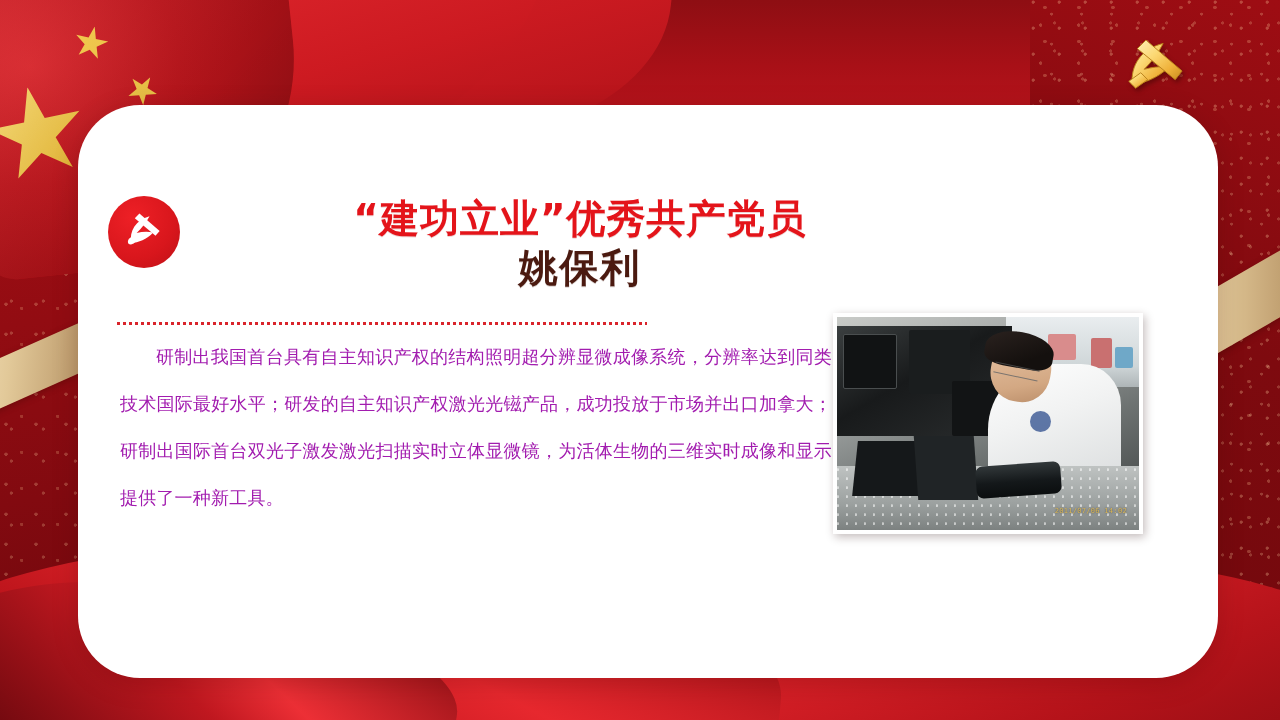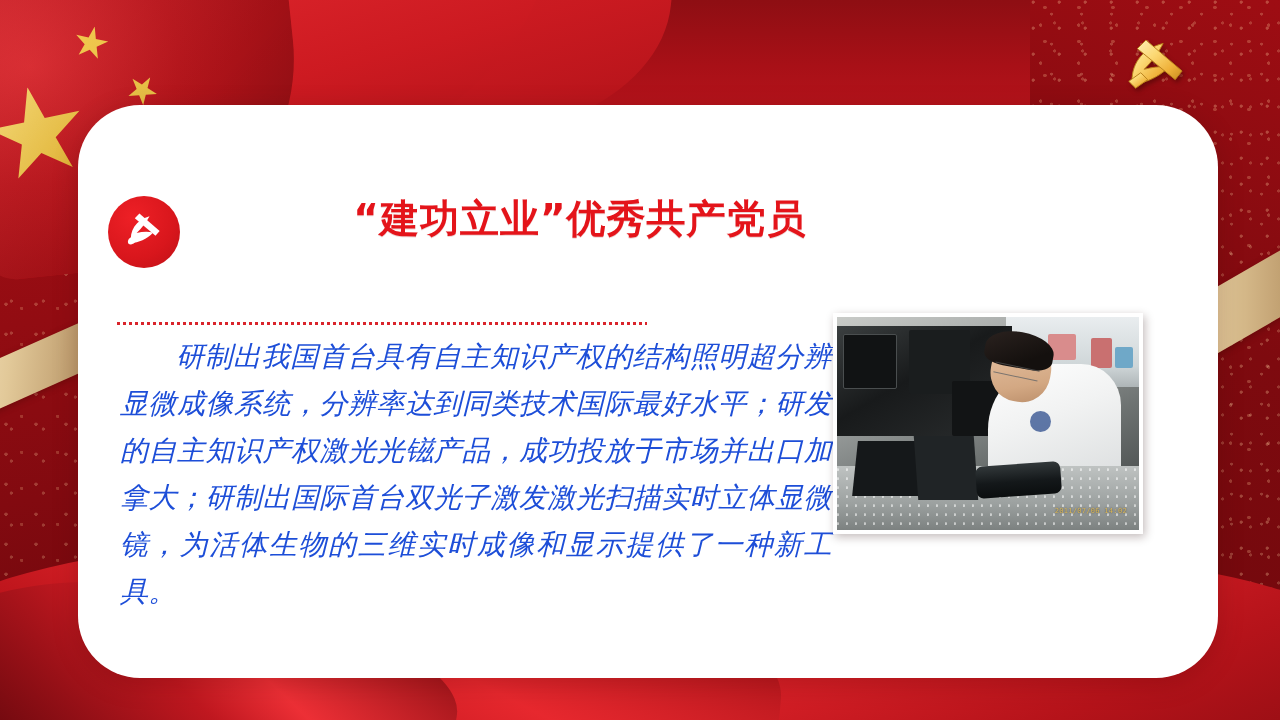--- a/index.html
+++ b/index.html
@@ -177,27 +177,26 @@
   
   .divider {
     position:absolute; left:39px; top:217px; width:530px; height:3px;
     background-image:repeating-linear-gradient(to right,#D9242B 0 3px, transparent 3px 6px);
   }
 
   
   .body-text {
     position:absolute; left:42px; top:228px; width:712px;
     font-family:"DejaVu Sans","Liberation Sans",sans-serif;
-    font-size:28px;
+    font-size:18px;
     line-height:47px;
-    color:#1d4ed8;
+    color:#a21caf;
     text-align:justify;
     text-indent:2em;
     letter-spacing:.2px;
-    font-style:italic;
   }
 
   
   .photo-frame {
     position:absolute; left:755px; top:208px;
     width:310px; height:221px;
     background:#fff;
     padding:4px;
     box-shadow:2px 3px 9px rgba(40,10,10,.28);
     text-align:right;
@@ -308,20 +307,21 @@
           <path d="M22,74 C18,48 32,24 62,16 C54,31 44,43 34,52 C46,49 58,48 70,51 C56,66 38,73 22,74 Z"></path>
           <path d="M30,20 L40,10 L84,48 L75,58 Z"></path>
           <path d="M16,66 L30,55 L40,64 L26,76 Z"></path>
           <circle cx="21" cy="71" r="6"></circle>
         </g>
       </svg>
     </div>
 
     <div class="title-wrap">
       <div class="title-main">“建功立业”优秀共产党员</div>
+      <div class="title-name">姚保利</div>
     </div>
 
     <div class="divider"></div>
 
     <div class="body-text">研制出我国首台具有自主知识产权的结构照明超分辨显微成像系统，分辨率达到同类技术国际最好水平；研发的自主知识产权激光光镃产品，成功投放于市场并出口加拿大；研制出国际首台双光子激发激光扫描实时立体显微镜，为活体生物的三维实时成像和显示提供了一种新工具。</div>
 
     <div class="photo-frame">
       <div class="photo">
         <div class="ph-window"></div>
         <div class="ph-win-item1"></div>

